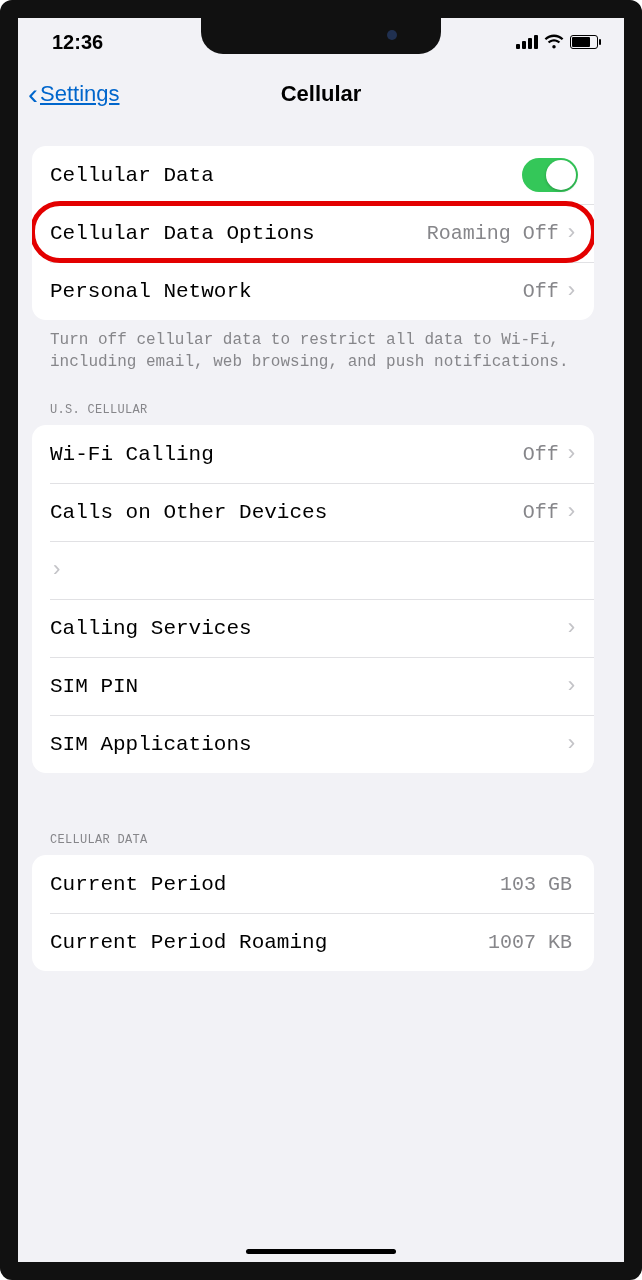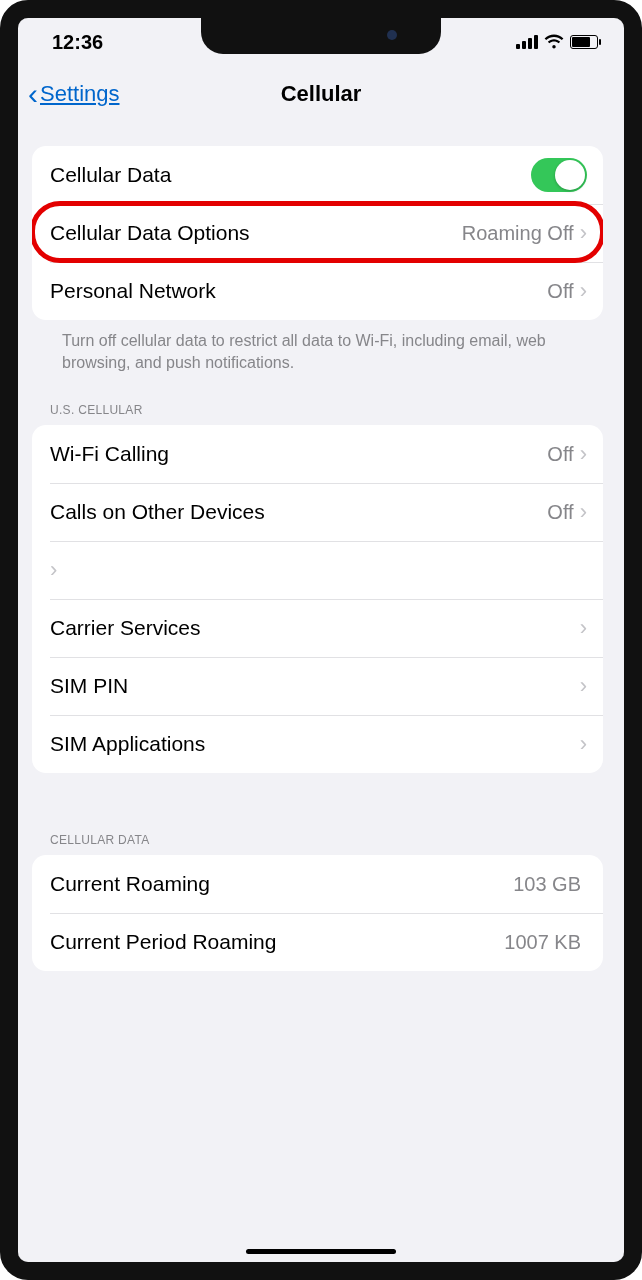--- a/index.html
+++ b/index.html
@@ -9,21 +9,21 @@
     display: flex;
     justify-content: center;
     align-items: flex-start;
   }
   .device {
     width: 642px;
     height: 1280px;
     background: #f6f6f8;
     position: relative;
     border: 18px solid #111;
-    border-radius: 28px;
+    border-radius: 12px;
     overflow: hidden;
     box-shadow: inset 0 0 0 3px #2a2a2a;
   }
   .screen {
     position: absolute;
     inset: 0;
     background: #f2f2f6;
     overflow: hidden;
   }
   
@@ -90,21 +90,22 @@
   }
   .back-btn .chev { font-size:30px; font-weight:400; line-height:1; }
   .back-btn .lbl { text-decoration: underline; }
   .navtitle { font-size:22px; font-weight:600; color:#000; }
   
   .content {
     position:absolute;
     top:104px;
     left:0; right:0; bottom:0;
     overflow-y:auto;
-    padding: 24px 7px 40px 0;
+    padding: 24px 16px 40px 0;
+    font-family: Liberation Mono, monospace;
   }
   .group {
     background:#fff;
     border-radius:14px;
     margin: 0 14px 0 14px;
     overflow:hidden;
   }
   .row {
     display:flex;
     align-items:center;
@@ -129,21 +130,20 @@
   .toggle .knob {
     position:absolute; top:2px; right:2px;
     width:30px; height:30px; background:#fff; border-radius:50%;
     box-shadow: 0 1px 3px rgba(0,0,0,.25);
   }
   .footer-text {
     padding: 10px 32px 0 32px;
     font-size:16px;
     color:#86868a;
     line-height:1.35;
-    margin-left:12px;
   }
   .section-header {
     padding: 30px 32px 8px 32px;
     font-size:12px;
     letter-spacing:.3px;
     color:#86868a;
     text-transform:uppercase;
   }
   .section-header.tight { padding-top:22px; }
   .highlight {
@@ -240,39 +240,39 @@
         </div>
         <div class="row">
           <span class="label">Calls on Other Devices</span>
           <span class="value">Off</span>
           <span class="chevron">›</span>
         </div>
         <div class="row">
           <span class="chevron">›</span>
         </div>
         <div class="row">
-          <span class="label">Carrier Services</span>
+          <span class="label">Calling Services</span>
           <span class="chevron">›</span>
         </div>
         <div class="row">
           <span class="label">SIM PIN</span>
           <span class="chevron">›</span>
         </div>
         <div class="row">
           <span class="label">SIM Applications</span>
           <span class="chevron">›</span>
         </div>
       </div>
 
       <div style="height:38px"></div>
 
       <div class="section-header tight">CELLULAR DATA</div>
       <div class="group">
         <div class="row">
-          <span class="label">Current Roaming</span>
+          <span class="label">Current Period</span>
           <span class="value">103 GB</span>
         </div>
         <div class="row">
           <span class="label">Current Period Roaming</span>
           <span class="value">1007 KB</span>
         </div>
       </div>
 
     </div>
 

